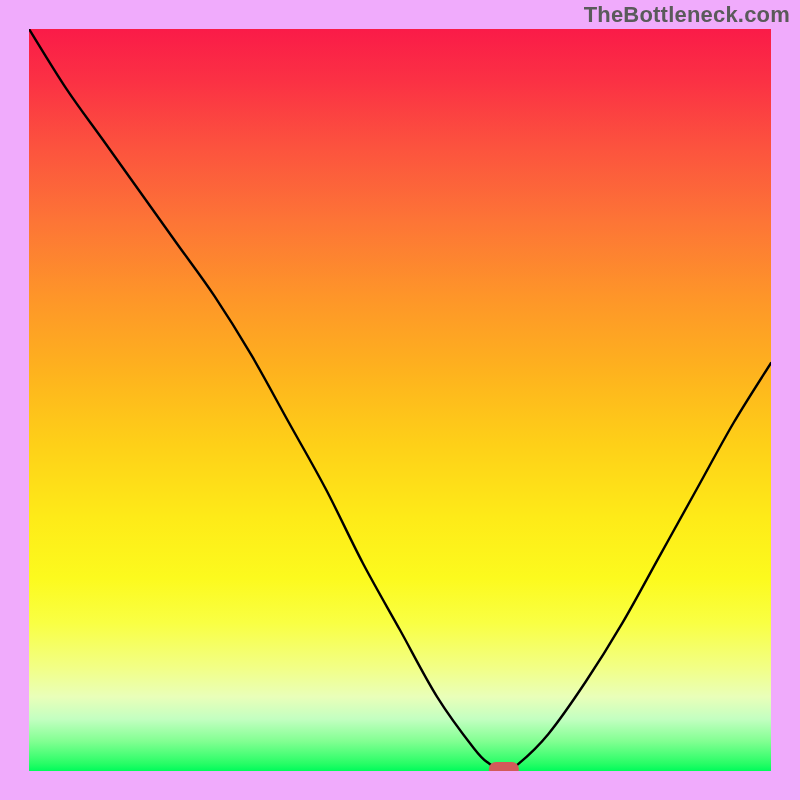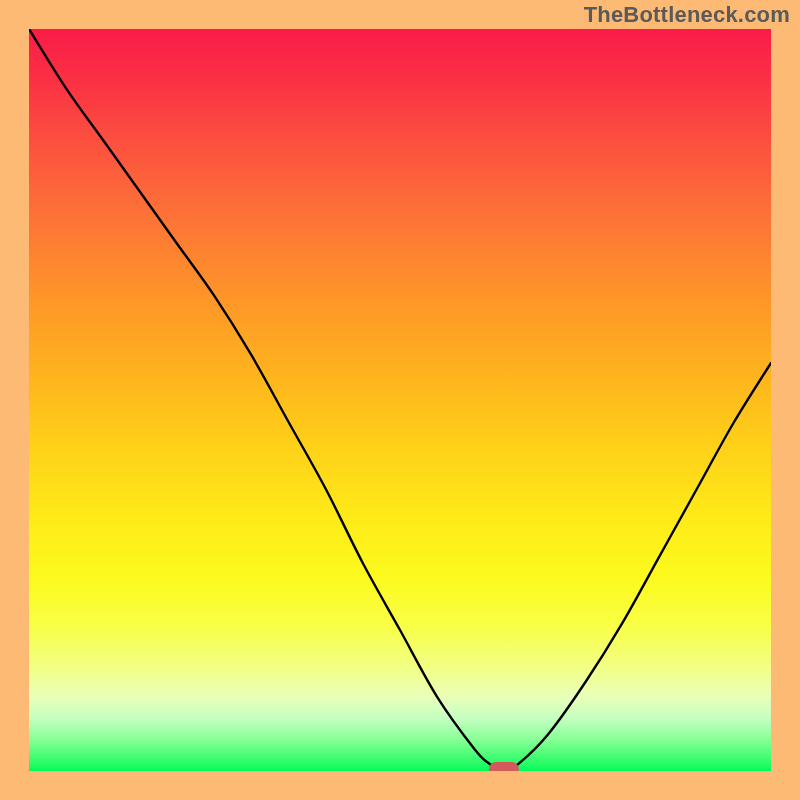--- a/index.html
+++ b/index.html
@@ -7,21 +7,21 @@
     padding: 0;
     width: 800px;
     height: 800px;
     background: #000;
     overflow: hidden;
   }
   .chart-wrap {
     position: relative;
     width: 800px;
     height: 800px;
-    background: #fdba74;
+    background: #f0abfc;
   }
   .plot-area {
     position: absolute;
     left: 29px;
     top: 29px;
     width: 742px;
     height: 742px;
     
     background: linear-gradient(to bottom,
       #fa1b48 0%,

